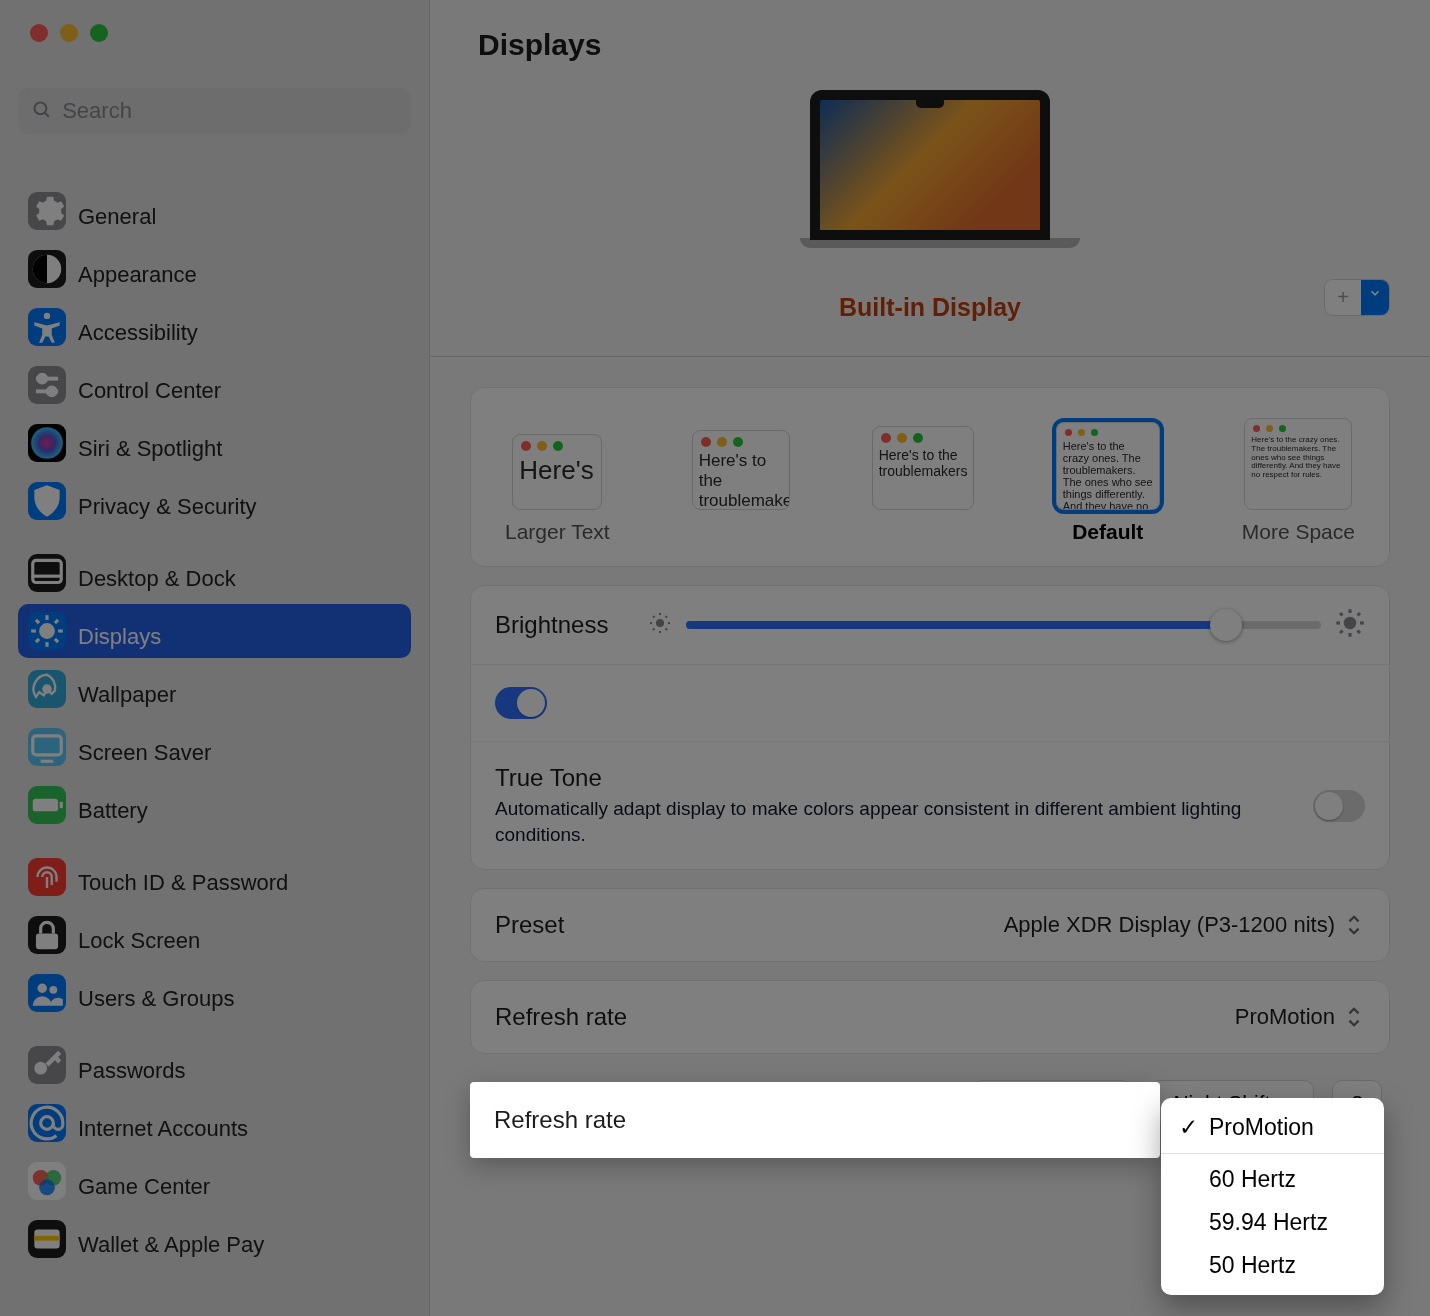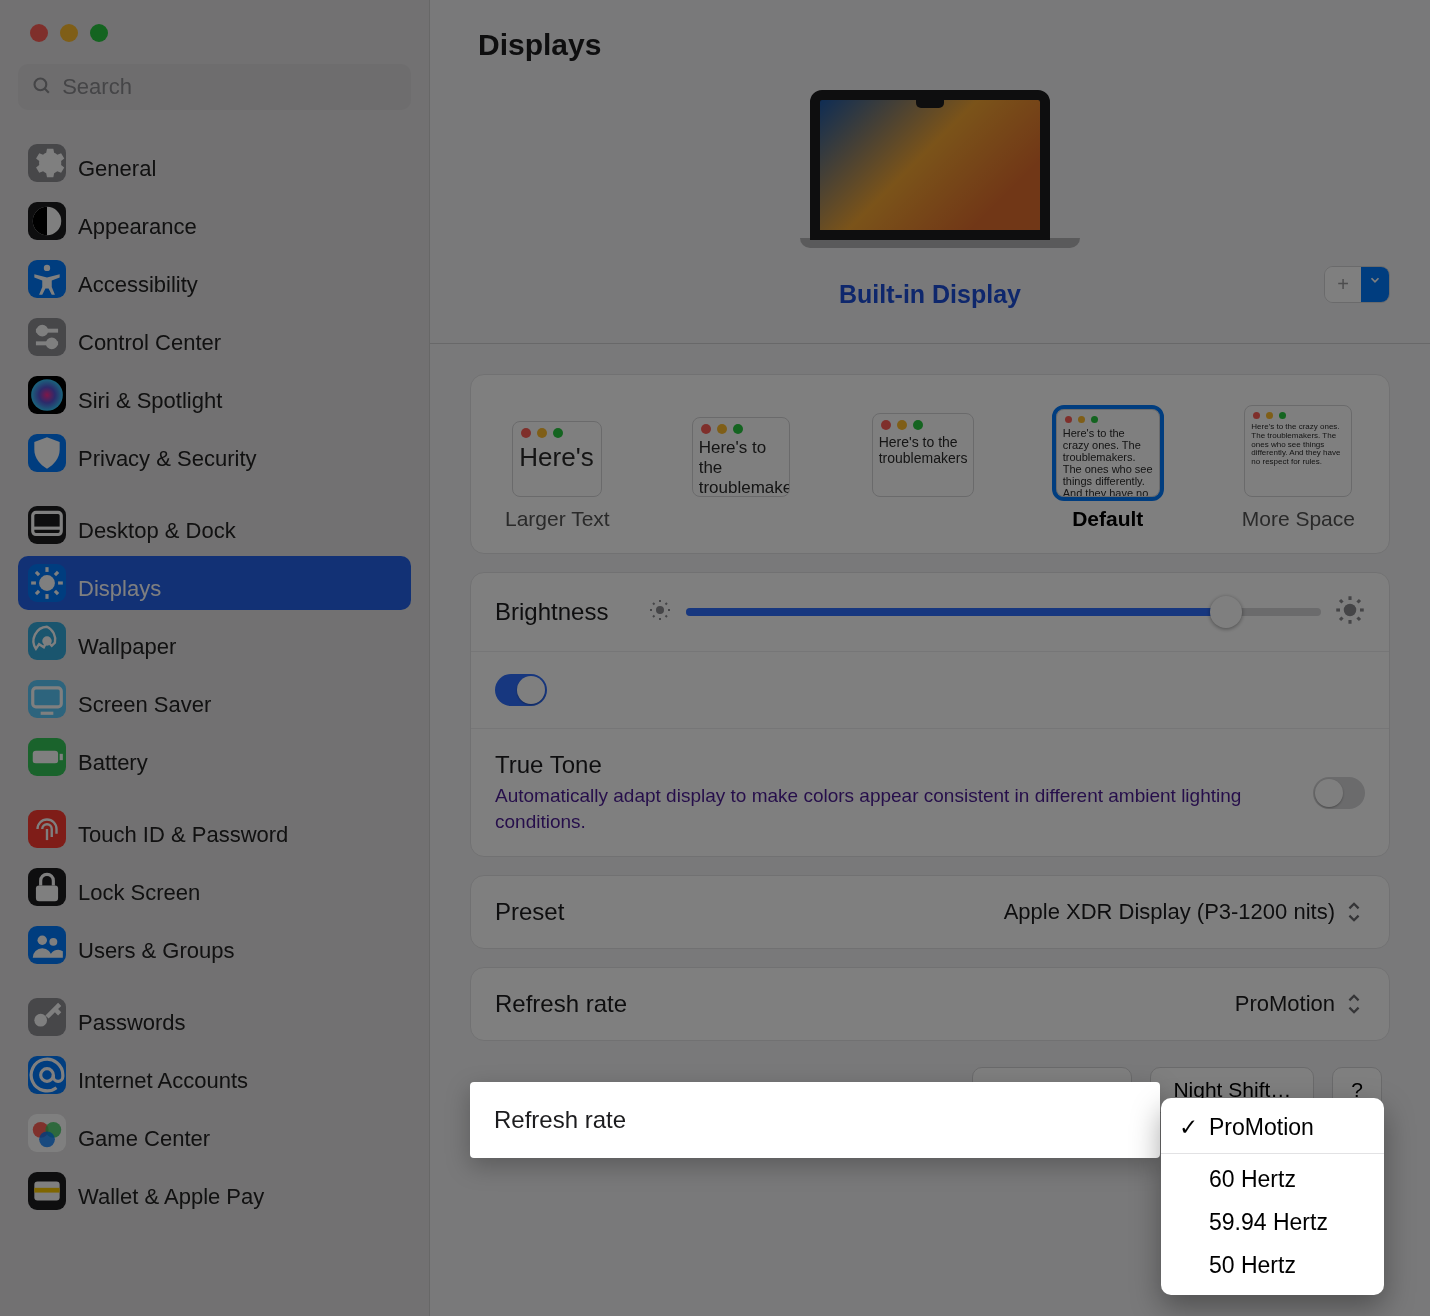--- a/index.html
+++ b/index.html
@@ -26,20 +26,21 @@
       z-index: 5;
     }
     
     .sidebar {
       width: 430px;
       background: #e4e2e4;
       border-right: 1px solid #cfcfcf;
       display: flex;
       flex-direction: column;
       flex-shrink: 0;
+      gap: 24px;
     }
     .traffic-lights {
       display: flex;
       gap: 12px;
       padding: 24px 0 0 30px;
     }
     .tl { width: 18px; height: 18px; border-radius: 50%; }
     .tl.red { background: #ff5f57; }
     .tl.yellow { background: #febc2e; }
     .tl.green { background: #28c840; }
@@ -99,21 +100,21 @@
     .laptop-screen {
       width: 240px; height: 150px;
       background: linear-gradient(135deg,#1e5aa8 0%, #f6a733 45%, #e36f2e 80%);
       border: 10px solid #1d1d1f;
       border-radius: 12px 12px 0 0;
       margin: 0 auto;
       position: relative;
     }
     .laptop-notch { position:absolute; top:0; left:50%; transform:translateX(-50%); width:28px; height:8px; background:#1d1d1f; border-radius:0 0 5px 5px;}
     .laptop-base { width: 280px; height: 10px; background:#b5b5b7; border-radius:0 0 14px 14px; margin:-2px auto 0; }
-    .display-name { font-size: 25px; font-weight: 700; color:#1d4ed8; margin-top: 22px;}
+    .display-name { font-size: 25px; font-weight: 700; color:#c2410c; margin-top: 35px;}
     .add-display {
       position:absolute; right:40px; bottom:40px;
       display:flex; gap:0;
       border:1px solid #d5d5d7; border-radius:9px; overflow:hidden;
     }
     .add-display .plus { padding:6px 12px; background:#fff; color:#9a9a9c; font-size:20px;}
     .add-display .dd { padding:6px 7px; background:#007aff; color:#fff;}
     .divider { height:1px; background:#d0d0d2; }
 
     
@@ -145,21 +146,21 @@
     .res-4 .res-dots span, .res-5 .res-dots span {width:7px;height:7px;}
 
     
     .settings {
       margin: 18px 40px 0 40px;
       background:#fff; border:1px solid #e3e3e5; border-radius:14px;
     }
     .row { padding:22px 24px; display:flex; align-items:center; justify-content:space-between;}
     .row + .row { border-top:1px solid #ececee;}
     .row-title { font-size:24px; color:#1c1c1e; }
-    .row-sub { font-size:19px; color:#4c1d95; margin-top:4px; max-width:760px; line-height:1.35;}
+    .row-sub { font-size:19px; color:#0f172a; margin-top:4px; max-width:760px; line-height:1.35;}
     .brightness-ctrl{ display:flex; align-items:center; gap:14px; flex:1; margin-left:40px;}
     .sun-small,.sun-big{color:#8a8a8e;}
     .sun-small svg{width:24px;height:24px;} .sun-big svg{width:30px;height:30px;}
     .track{ flex:1; height:8px; background:#d6d6d8; border-radius:6px; position:relative;}
     .track-fill{ position:absolute; left:0; top:0; bottom:0; background:#2f6fff; border-radius:6px; width:85%;}
     .thumb{ position:absolute; top:50%; transform:translate(-50%,-50%); left:85%; width:32px;height:32px;background:#fff;border-radius:50%;box-shadow:0 1px 4px rgba(0,0,0,0.4);}
     .toggle{ width:52px;height:32px;border-radius:20px;background:#2f6fff;position:relative;}
     .toggle.off{background:#d6d6d8;}
     .toggle .knob{position:absolute;width:28px;height:28px;border-radius:50%;background:#fff;top:2px;right:2px;box-shadow:0 1px 2px rgba(0,0,0,0.3);}
     .toggle.off .knob{right:auto;left:2px;}

